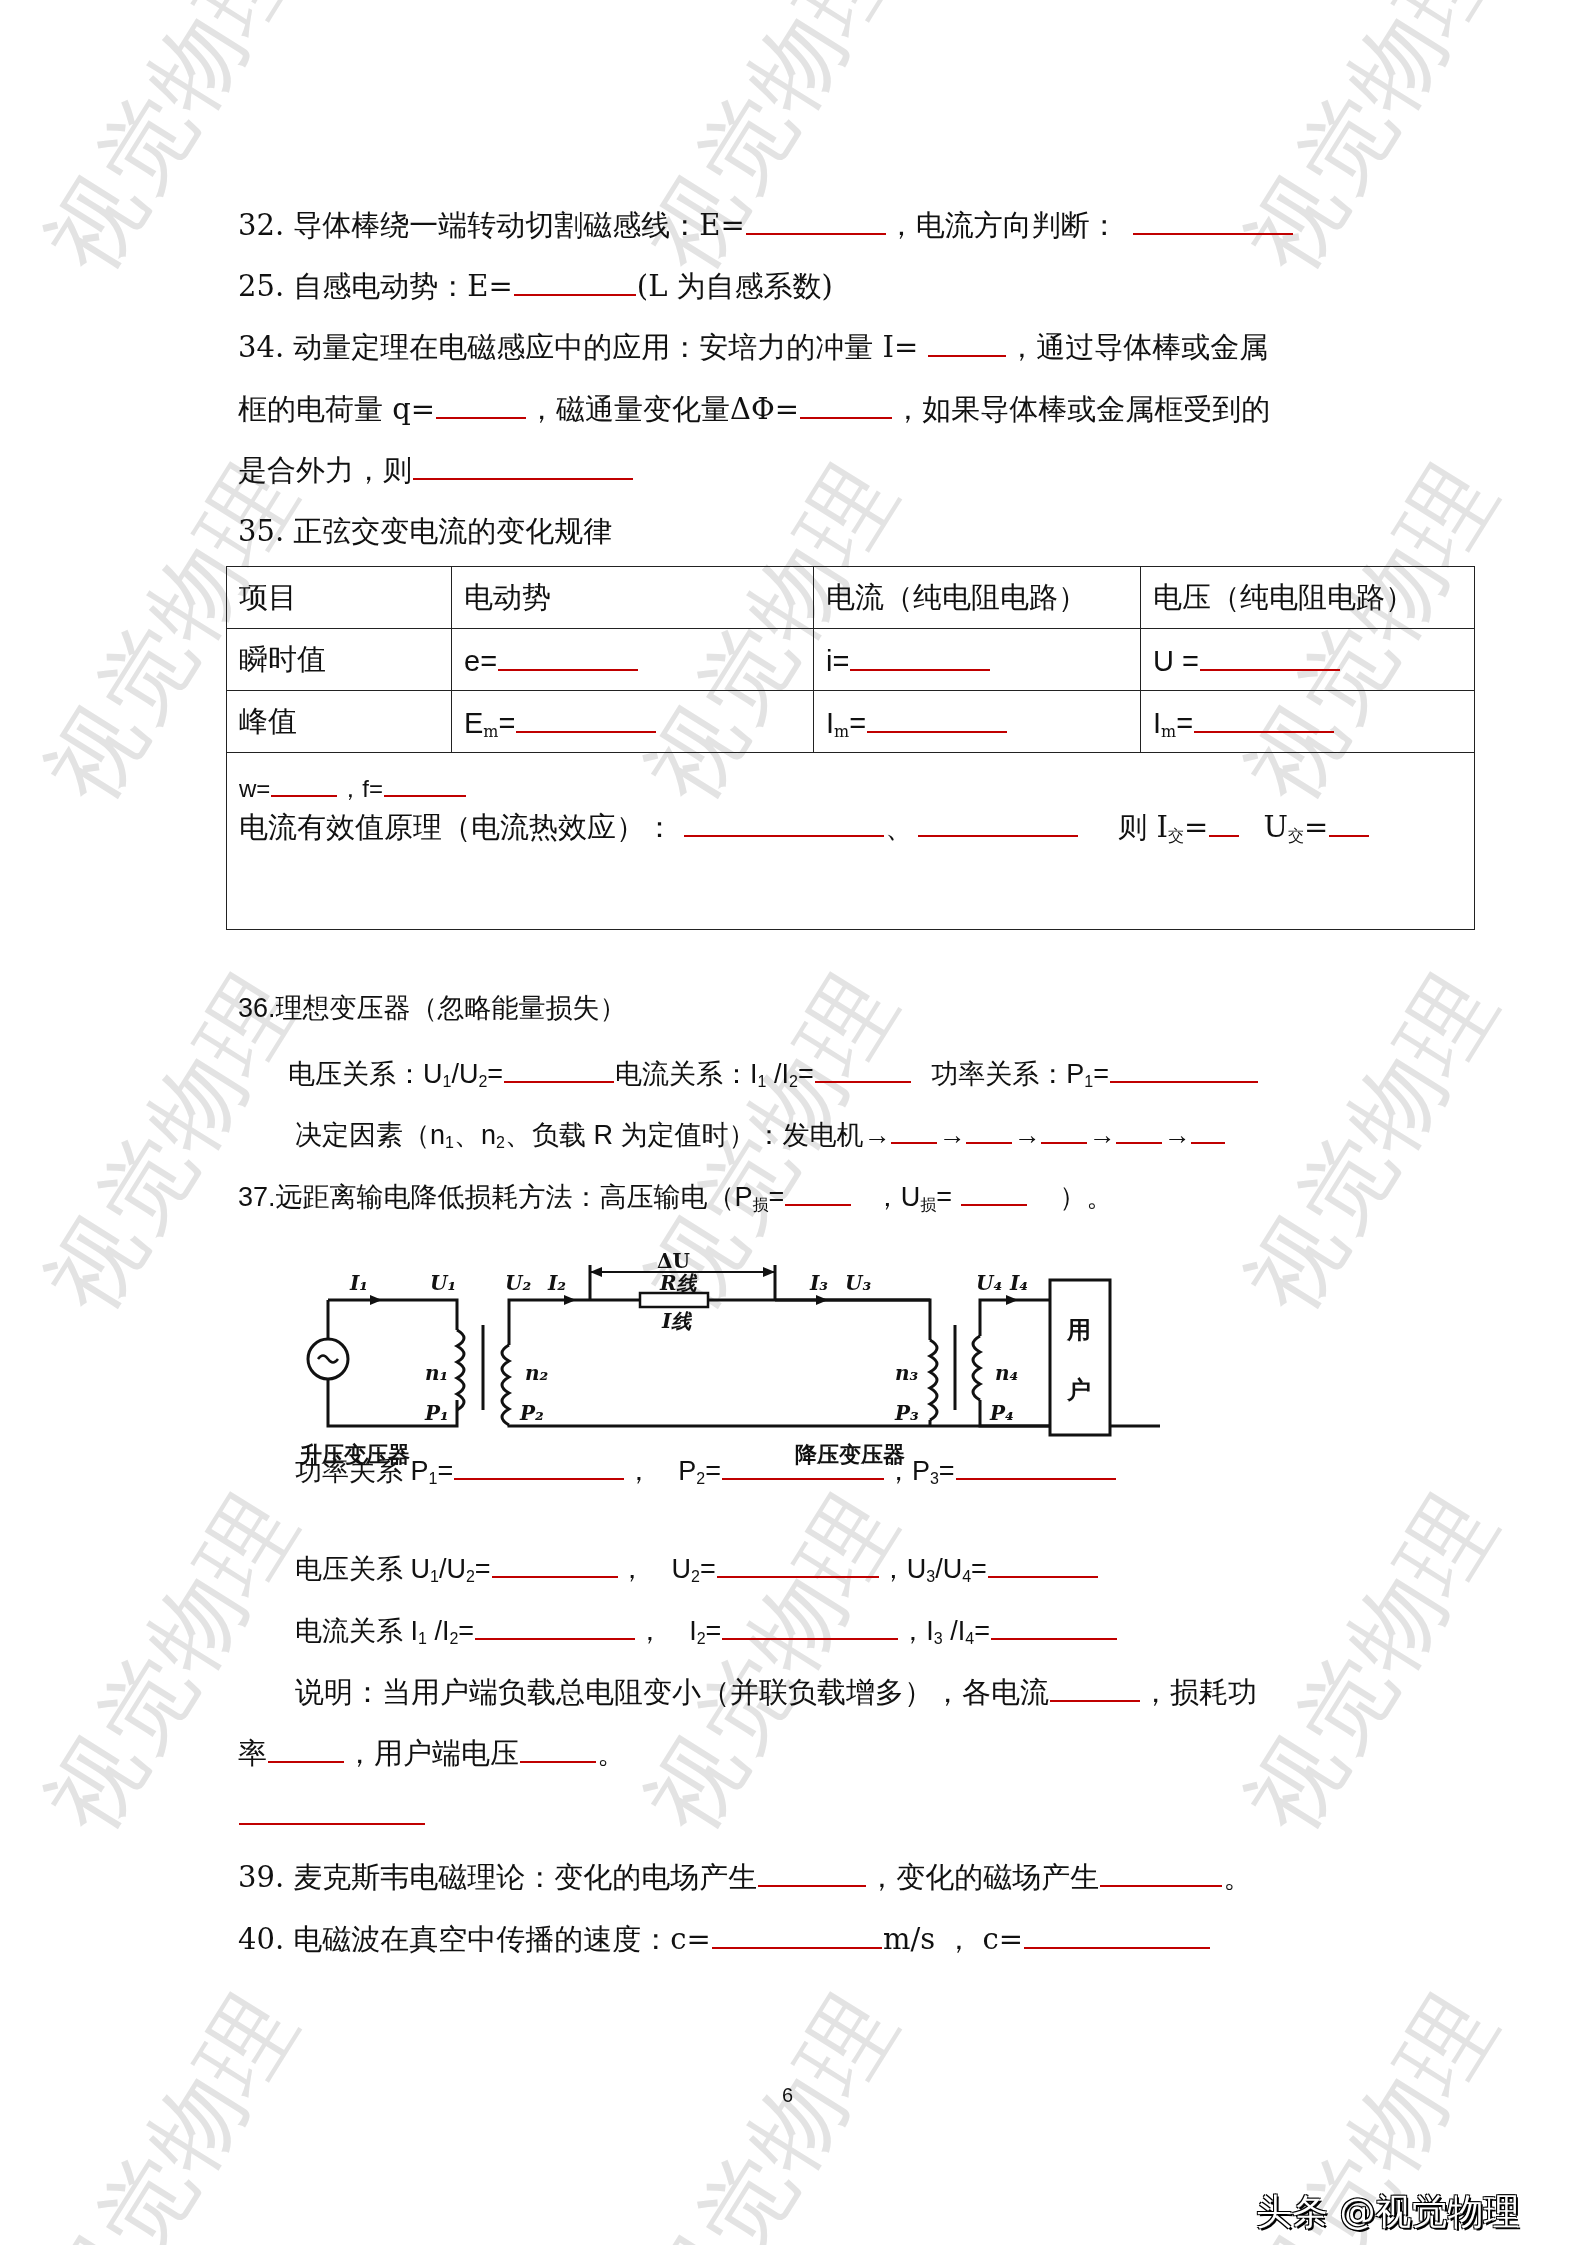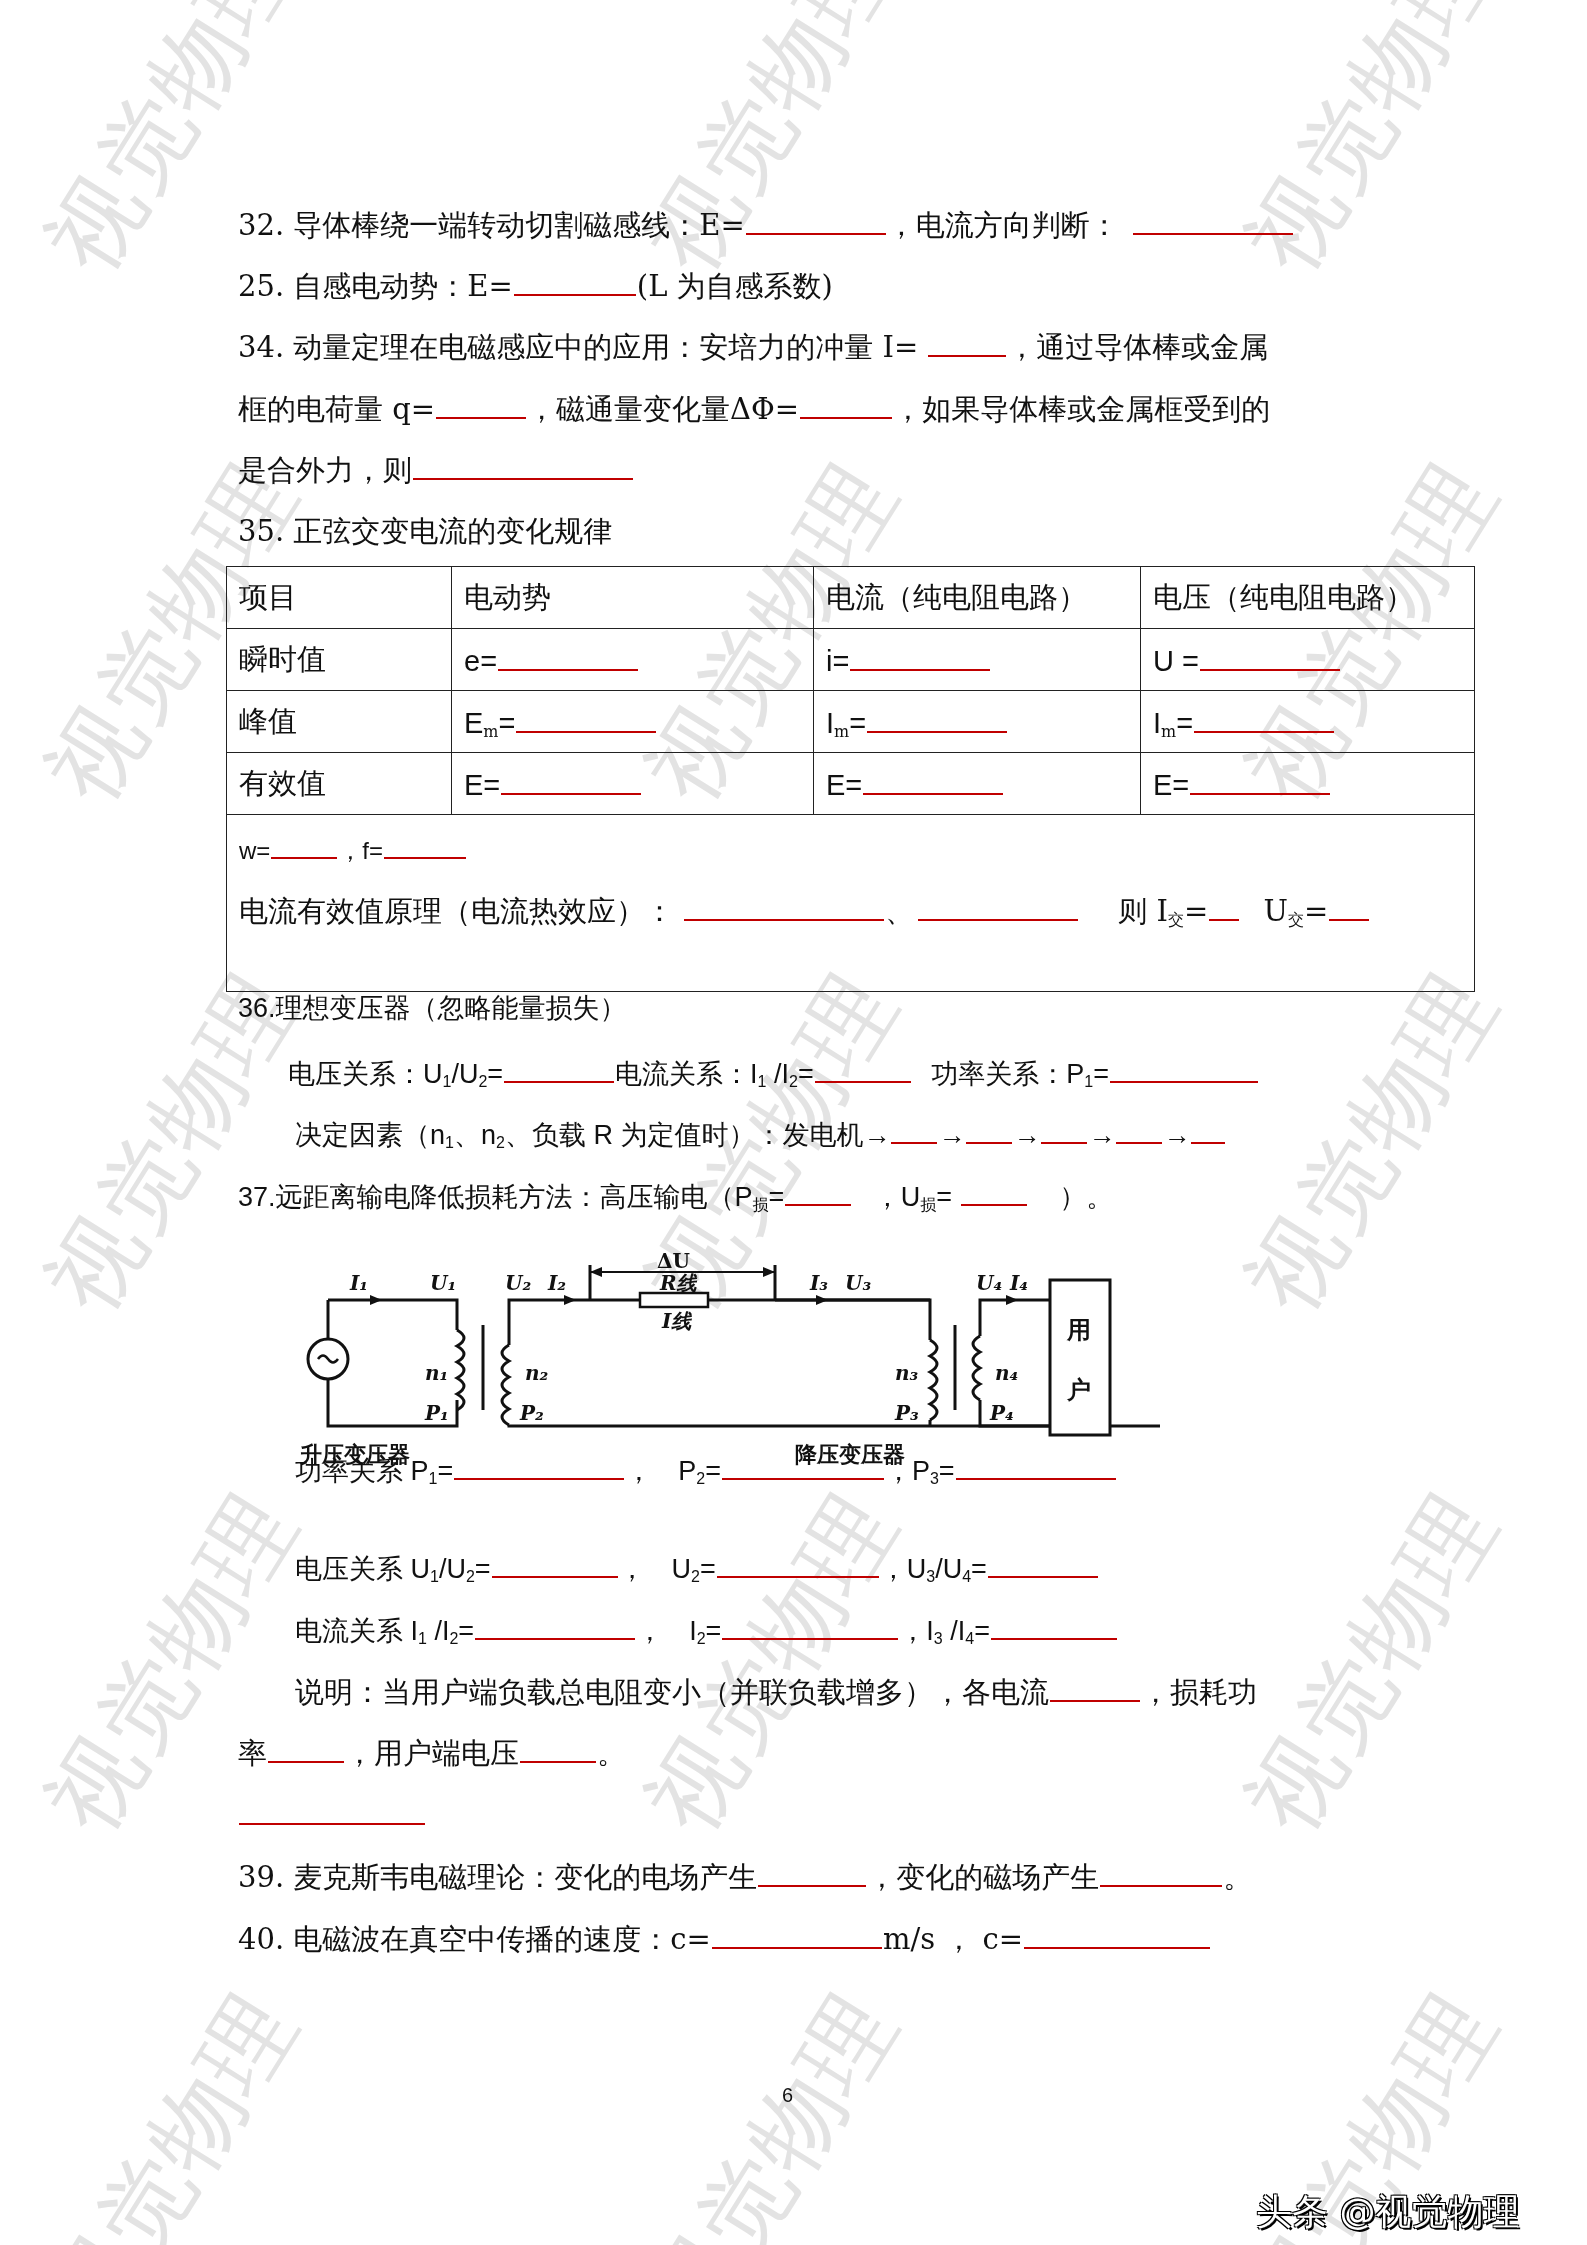--- a/index.html
+++ b/index.html
@@ -77,32 +77,26 @@
       <td><span class="sans">e=</span><span class="blank" style="width:140px"></span></td>
       <td><span class="sans">i=</span><span class="blank" style="width:140px"></span></td>
       <td><span class="sans">U =</span><span class="blank" style="width:140px"></span></td>
     </tr>
     <tr>
       <td>峰值</td>
       <td><span class="sans">E</span><sub>m</sub><span class="sans">=</span><span class="blank" style="width:140px"></span></td>
       <td><span class="sans">I</span><sub>m</sub><span class="sans">=</span><span class="blank" style="width:140px"></span></td>
       <td><span class="sans">I</span><sub>m</sub><span class="sans">=</span><span class="blank" style="width:140px"></span></td>
     </tr>
-    <tr>
-      <td>有效值</td>
-      <td><span class="sans">E=</span><span class="blank" style="width:140px"></span></td>
-      <td><span class="sans">E=</span><span class="blank" style="width:140px"></span></td>
-      <td><span class="sans">E=</span><span class="blank" style="width:140px"></span></td>
-    </tr>
     <tr class="last">
       <td colspan="4">
         <div style="font-size:24px;line-height:36px" class="sans">
           <span>w=</span><span class="blank" style="width:66px;height:22px"></span><span>，f=</span><span class="blank" style="width:82px;height:22px"></span>
         </div>
-        <div style="margin-top:22px;line-height:40px">
+        <div style="line-height:40px">
           <span>电流有效值原理（电流热效应）：</span><span class="blank" style="width:200px;margin-left:10px"></span><span>、</span><span class="blank" style="width:160px;margin-left:4px"></span>
           <span style="margin-left:30px">则 I</span><sub>交</sub><span>=</span><span class="blank" style="width:30px"></span>
           <span style="margin-left:14px">U</span><sub>交</sub><span>=</span><span class="blank" style="width:40px"></span>
         </div>
       </td>
     </tr>
   </tbody>
     </table>
 
   <div class="line sans" style="top:988px;font-size:27px">36.理想变压器（忽略能量损失）</div>

